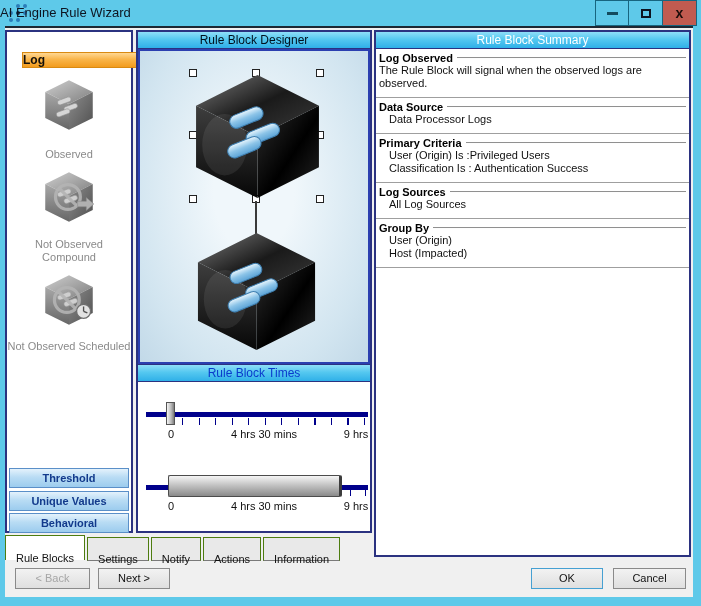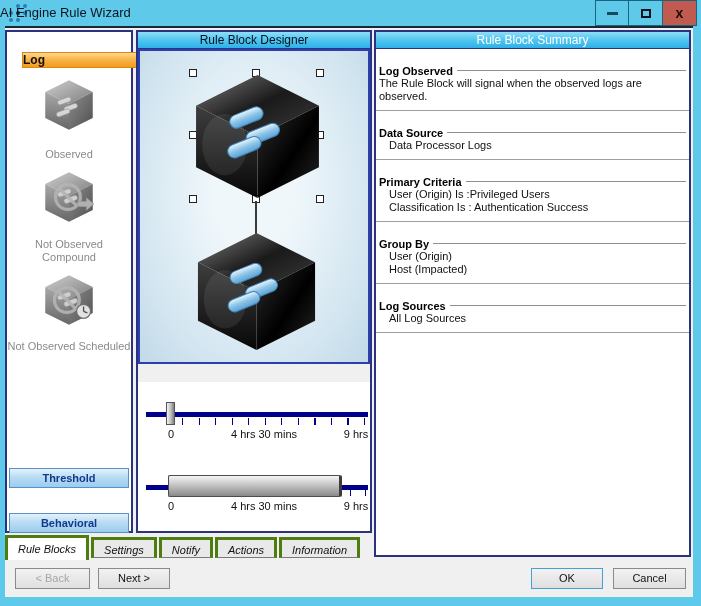--- a/index.html
+++ b/index.html
@@ -63,29 +63,29 @@
     background:linear-gradient(90deg,#f4f4f4,#b8b8b8 60%,#7c7c7c); border:1px solid #555; cursor:pointer; }
   #slider2-bar { position:absolute; left:22px; top:3px; width:174px; height:22px;
     background:linear-gradient(#f5f5f5,#c9c9c9 40%,#8a8a8a); border:1px solid #4c4c4c;
     border-right:3px solid #3c3c3c; border-radius:2px; cursor:pointer; }
   .s2-tick { position:absolute; top:18px; width:1px; height:6px; background:#00008b; }
   .slider .lbl { position:absolute; top:28px; transform:translateX(-50%); font-size:11px; color:#101010; white-space:nowrap; }
 
   
   #right-panel { left:369px; top:2px; width:317px; height:527px; }
   #summary-body { position:absolute; left:0; top:17px; width:313px; height:482px; overflow:hidden; background:#fff; }
-  .sum-section { padding:16px 3px 7px 3px; border-bottom:1px solid #9f9f9f; }
+  .sum-section { padding:3px 3px 7px 3px; border-bottom:1px solid #9f9f9f; }
   .sum-title-row { display:flex; align-items:center; gap:4px; font-weight:bold; font-size:11px; color:#000; }
   .sum-rule { flex:1; height:2px; border-top:1px solid #909090; border-bottom:1px solid #fdfdfd; }
   .sum-line { padding-left:10px; line-height:13px; color:#101010; }
 
   
   #tab-strip { position:absolute; left:0; top:507px; height:26px; display:flex; align-items:flex-start; }
-  .tab { height:21px; margin-top:2px; padding:0 10px; line-height:20px; background:#e9e9e9;
-    border:3px solid #4d7c0f; border-bottom:1px solid #7a7a7a; margin-right:2px; font-size:11px; cursor:pointer;font-style:italic; }
+  .tab { height:21px; margin-top:2px; padding:11px 10px; line-height:20px; background:#e9e9e9;
+    border:1px solid #4d7c0f; border-bottom:1px solid #7a7a7a; margin-right:2px; font-size:11px; cursor:pointer; }
   .tab.active { height:25px; margin-top:0; background:#fff; border-bottom:none; line-height:23px; }
 
   
   .push-btn { position:absolute; top:540px; height:21px; text-align:center; font-size:11px; line-height:19px;
     background:linear-gradient(#f2f2f2,#dfdfdf); border:1px solid #8a8a8a; cursor:pointer; }
   #back-btn { left:10px; width:75px; color:#a6a6a6; cursor:default; }
   #next-btn { left:93px; width:72px; }
   #ok-btn { left:526px; width:72px; border:1px solid #46a0d2; }
   #cancel-btn { left:608px; width:73px; }
 </style>
@@ -177,20 +177,21 @@
           <circle cx="46" cy="50" r="23" fill="none" stroke="#b4b4b4" stroke-width="6" opacity="0.9"></circle>
           <line x1="30" y1="34" x2="62" y2="66" stroke="#b4b4b4" stroke-width="6" opacity="0.9"></line>
           <circle cx="77" cy="71" r="13" fill="#e2e2e2" stroke="#6e6e6e" stroke-width="2.5"></circle>
           <line x1="77" y1="71" x2="77" y2="62" stroke="#4e4e4e" stroke-width="2.5"></line>
           <line x1="77" y1="71" x2="84" y2="74" stroke="#4e4e4e" stroke-width="2.5"></line>
         </svg>
       </div>
       <div class="type-label" style="top:308px">Not Observed Scheduled</div>
 
       <div class="cat-btn" style="top:436px">Threshold</div>
+      <div class="cat-btn" style="top:459px">Unique Values</div>
       <div class="cat-btn" style="top:481px">Behavioral</div>
     </div>
 
     <div class="panel" id="mid-panel">
       <div class="panel-header hdr-black">Rule Block Designer</div>
 
       <div id="designer-canvas">
 
         <div class="handle" style="left:49px;top:18px"></div>
         <div class="handle" style="left:112px;top:18px"></div>
@@ -242,20 +243,21 @@
           <polygon points="122,32 62,62 62,122 122,92" fill="url(#dr)"></polygon>
           <ellipse cx="30" cy="70" rx="22" ry="30" fill="#ffffff" opacity="0.08"></ellipse>
           <g stroke="#3f7fb0" stroke-width="1" fill="url(#pb)">
             <rect x="34" y="37" width="34" height="13" rx="6.5" transform="rotate(-22 51 43)"></rect>
             <rect x="50" y="53" width="34" height="13" rx="6.5" transform="rotate(-22 67 59)"></rect>
             <rect x="32" y="66" width="34" height="13" rx="6.5" transform="rotate(-22 49 72)"></rect>
           </g>
         </svg>
       </div>
 
+      <div id="times-header" class="hdr-blue">Rule Block Times</div>
 
       <div id="times-area">
 
         <div class="slider" style="top:18px">
           <div class="track"></div>
           <div class="ticks"></div>
           <div id="slider1-handle"></div>
           <span class="lbl" style="left:25px">0</span>
           <span class="lbl" style="left:118px">4 hrs 30 mins</span>
           <span class="lbl" style="left:210px">9 hrs</span>
@@ -297,33 +299,33 @@
           <div class="sum-title-row">
               <span>Primary Criteria</span>
               <span class="sum-rule"></span>
             </div>
           <div class="sum-line">User (Origin) Is :Privileged Users</div>
           <div class="sum-line">Classification Is : Authentication Success</div>
         </div>
 
         <div class="sum-section">
           <div class="sum-title-row">
+              <span>Log Sources</span>
+              <span class="sum-rule"></span>
+            </div>
+          <div class="sum-line">All Log Sources</div>
+        </div>
+
+        <div class="sum-section">
+          <div class="sum-title-row">
               <span>Group By</span>
               <span class="sum-rule"></span>
             </div>
           <div class="sum-line">User (Origin)</div>
           <div class="sum-line">Host (Impacted)</div>
-        </div>
-
-        <div class="sum-section">
-          <div class="sum-title-row">
-              <span>Log Sources</span>
-              <span class="sum-rule"></span>
-            </div>
-          <div class="sum-line">All Log Sources</div>
         </div>
 
       </div>
     </div>
 
     <div id="tab-strip">
       <div class="tab active">Rule Blocks</div>
       <div class="tab">Settings</div>
       <div class="tab">Notify</div>
       <div class="tab">Actions</div>

